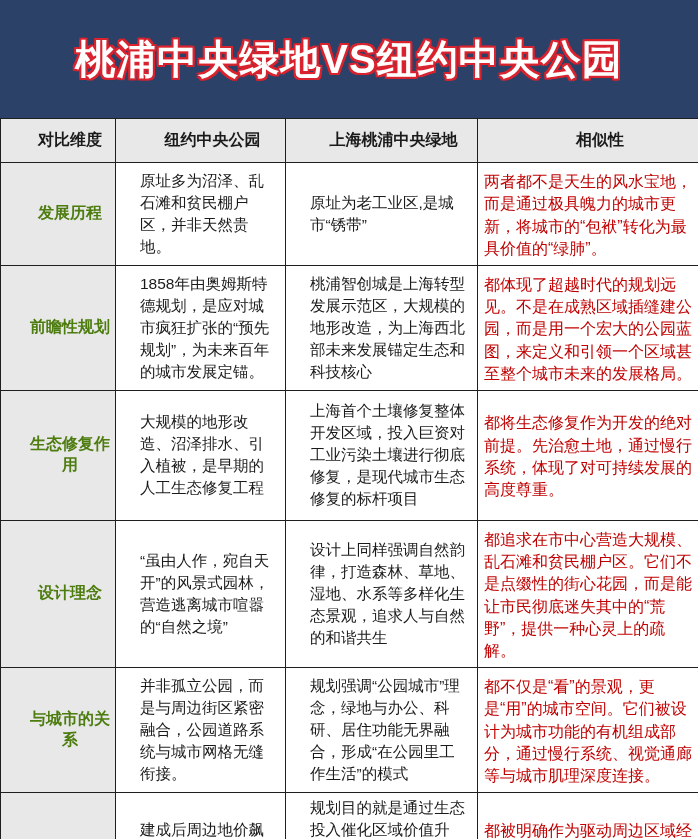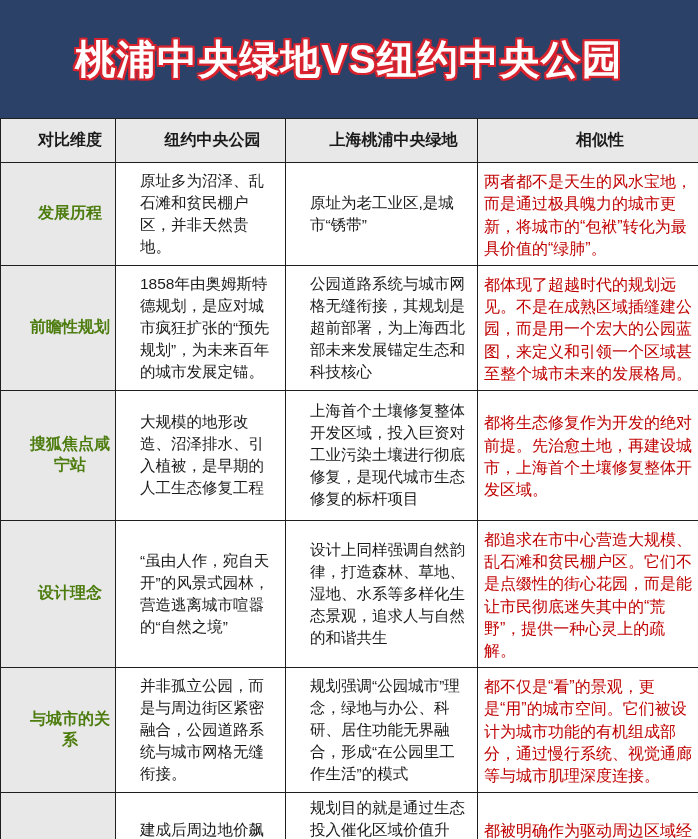--- a/index.html
+++ b/index.html
@@ -103,28 +103,28 @@
     <tbody>
       <tr class="h1">
         <th class="dim">发展历程</th>
         <td>原址多为沼泽、乱石滩和贫民棚户区，并非天然贵地。</td>
         <td>原址为老工业区,是城市“锈带”</td>
         <td class="sim">两者都不是天生的风水宝地，而是通过极具魄力的城市更新，将城市的“包袱”转化为最具价值的“绿肺”。</td>
       </tr>
       <tr class="h2">
         <th class="dim">前瞻性规划</th>
         <td>1858年由奥姆斯特德规划，是应对城市疯狂扩张的“预先规划”，为未来百年的城市发展定锚。</td>
-        <td>公园道路系统与城市网格无缝衔接，其规划是超前部署，为上海西北部未来发展锚定生态和科技核心</td>
+        <td>桃浦智创城是上海转型发展示范区，大规模的地形改造，为上海西北部未来发展锚定生态和科技核心</td>
         <td class="sim">都体现了超越时代的规划远见。不是在成熟区域插缝建公园，而是用一个宏大的公园蓝图，来定义和引领一个区域甚至整个城市未来的发展格局。</td>
       </tr>
       <tr class="h3">
-        <th class="dim">搜狐焦点咸宁站</th>
+        <th class="dim">生态修复作用</th>
         <td>大规模的地形改造、沼泽排水、引入植被，是早期的人工生态修复工程</td>
         <td>上海首个土壤修复整体开发区域，投入巨资对工业污染土壤进行彻底修复，是现代城市生态修复的标杆项目</td>
-        <td class="sim">都将生态修复作为开发的绝对前提。先治愈土地，再建设城市，上海首个土壤修复整体开发区域。</td>
+        <td class="sim">都将生态修复作为开发的绝对前提。先治愈土地，通过慢行系统，体现了对可持续发展的高度尊重。</td>
       </tr>
       <tr class="h4">
         <th class="dim">设计理念</th>
         <td>“虽由人作，宛自天开”的风景式园林，营造逃离城市喧嚣的“自然之境”</td>
         <td>设计上同样强调自然韵律，打造森林、草地、湿地、水系等多样化生态景观，追求人与自然的和谐共生</td>
         <td class="sim">都追求在市中心营造大规模、乱石滩和贫民棚户区。它们不是点缀性的街心花园，而是能让市民彻底迷失其中的“荒野”，提供一种心灵上的疏解。</td>
       </tr>
       <tr class="h5">
         <th class="dim">与城市的关系</th>
         <td>并非孤立公园，而是与周边街区紧密融合，公园道路系统与城市网格无缝衔接。</td>

